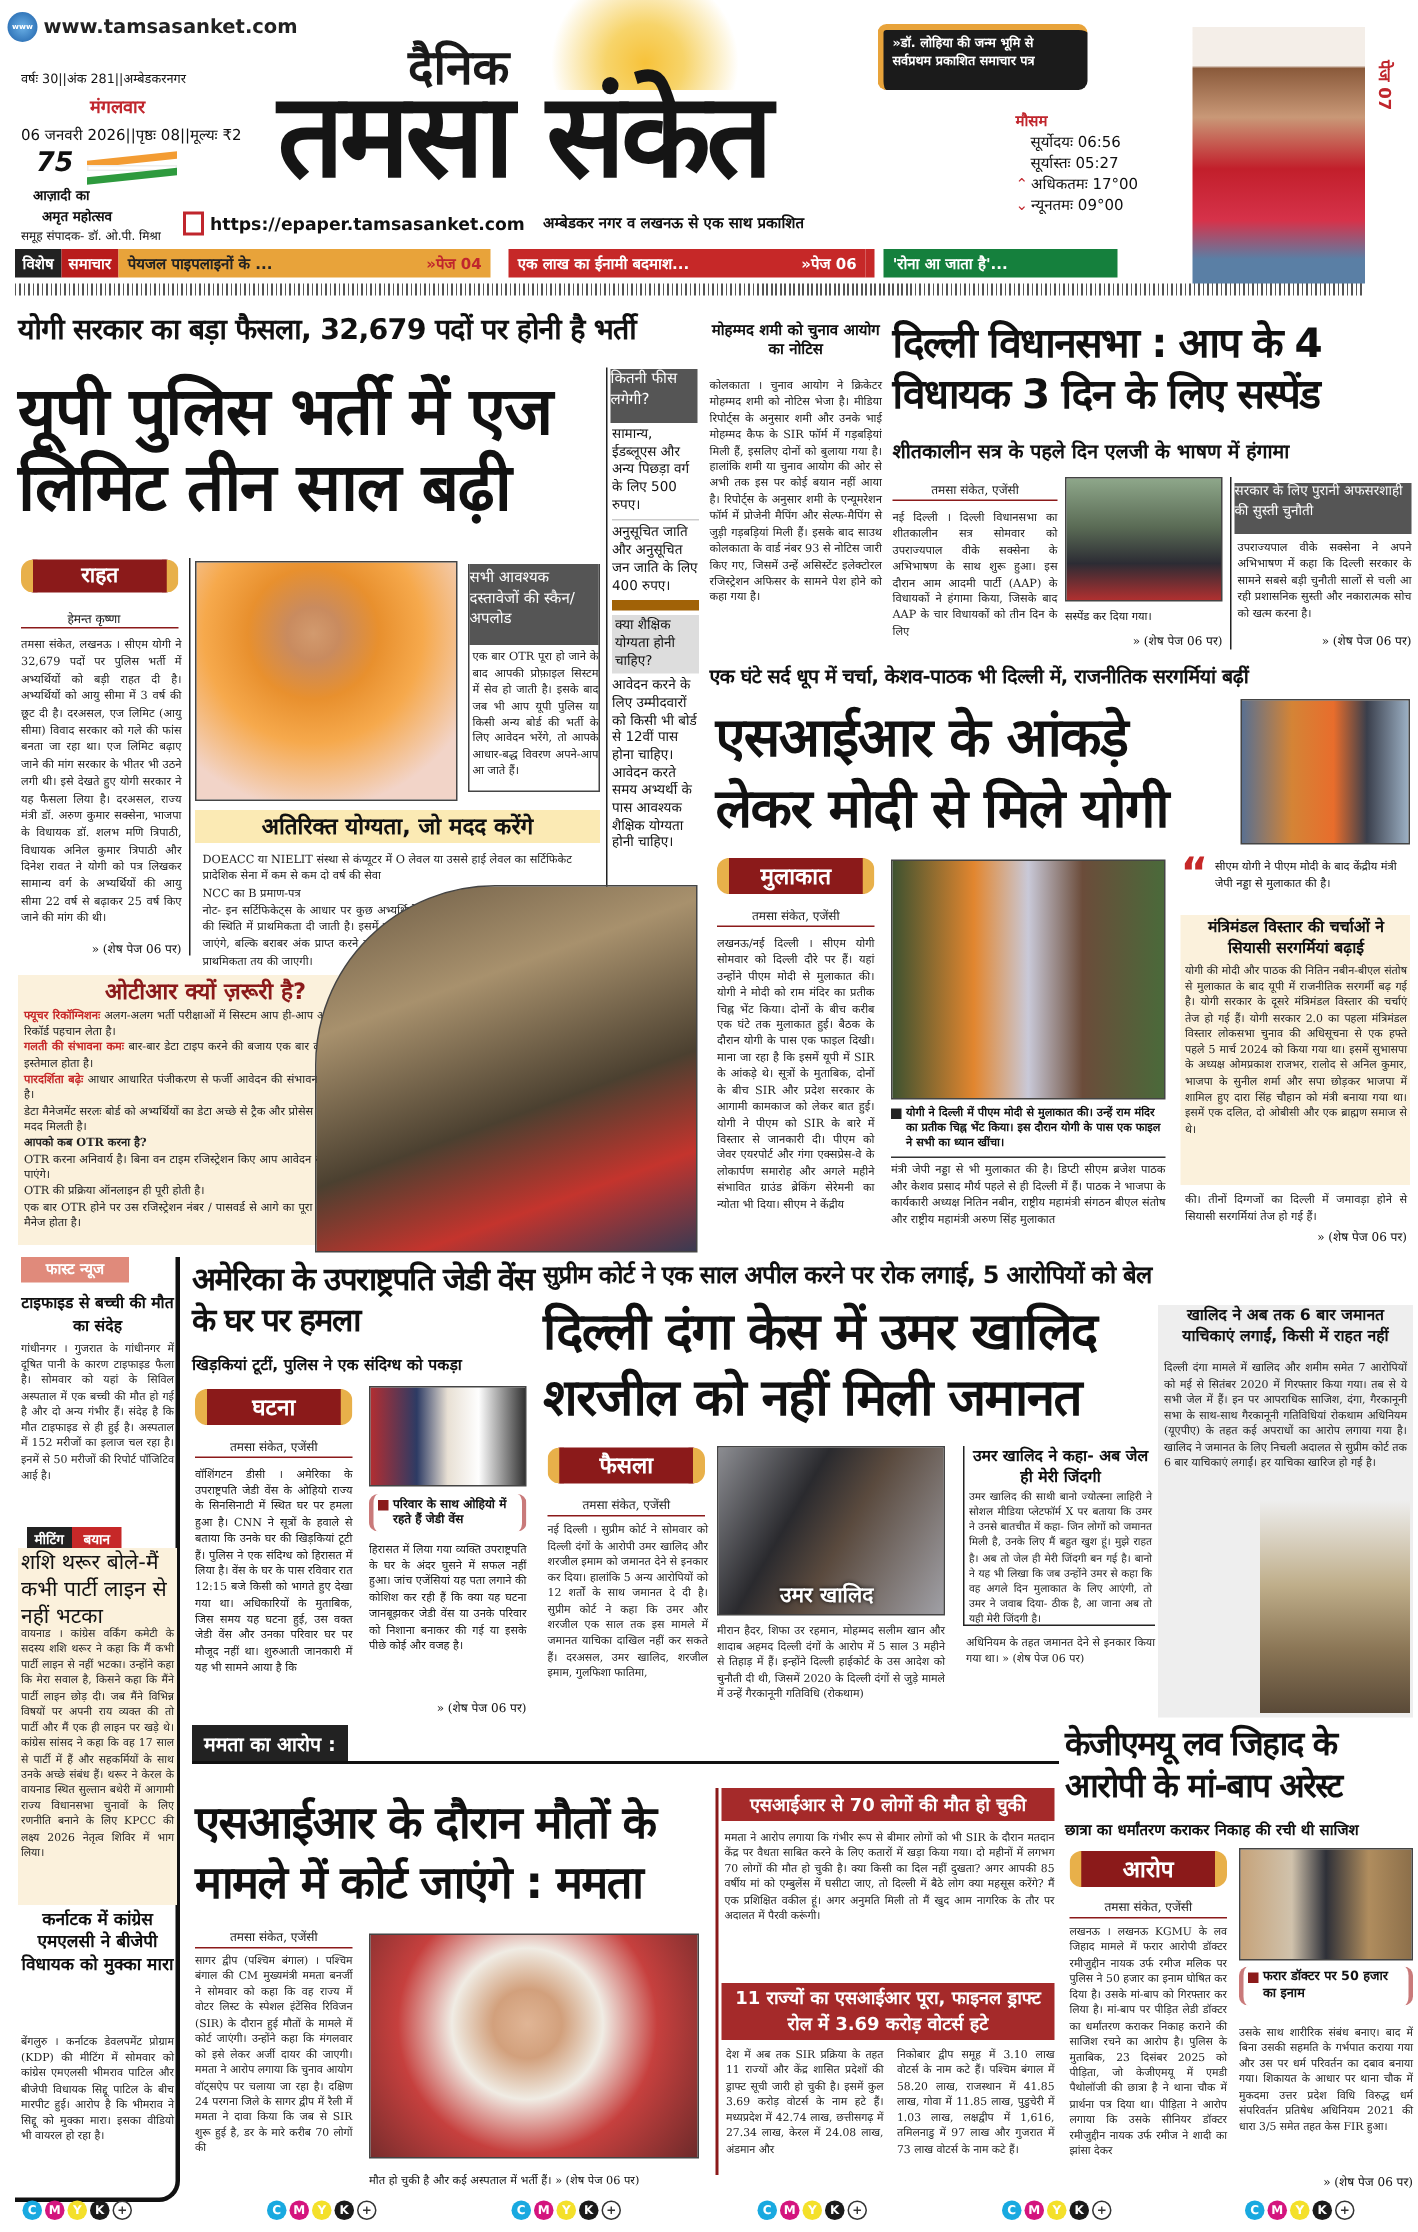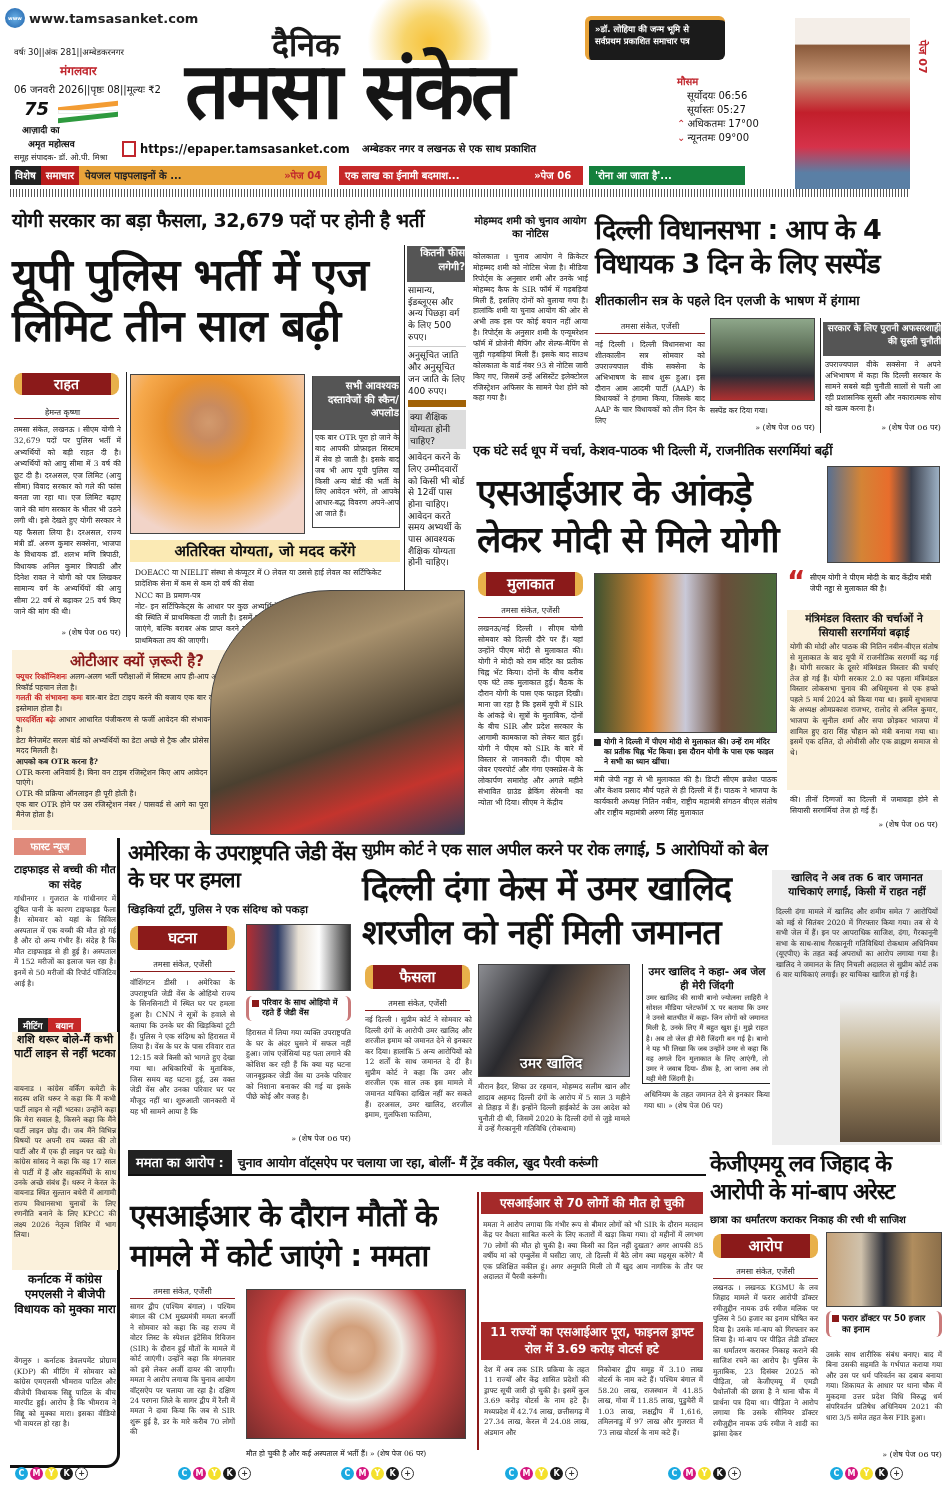--- a/index.html
+++ b/index.html
@@ -8,21 +8,21 @@
 .body-text{font-size:8px;line-height:1.45;text-align:justify;color:#222;font-family:"DejaVu Serif","Liberation Serif",serif}
 .head-xl{font-weight:900;letter-spacing:-1px;line-height:1.1;color:#111}
 .byline{font-size:8px;color:#222;text-align:center;border-bottom:1.5px solid #8b1a1a;padding-bottom:2px;margin-bottom:4px;font-family:"DejaVu Serif","Liberation Serif",serif}
 .tagbox{background:#8b1a1a;color:#fff;font-weight:bold;text-align:center;border-radius:8px;border-left:8px solid #e8b04a;border-right:8px solid #e8b04a;box-shadow:inset 3px 0 0 #8b1a1a,inset -3px 0 0 #8b1a1a}
 .photo{background:linear-gradient(135deg,#7a5b3e,#c9a67c 40%,#3f4a3a);border:1px solid #444}
 .more{font-size:8px;text-align:right;font-family:"DejaVu Serif","Liberation Serif",serif}
 .vline{background:#222;width:1px}
 .cmyk{display:flex;gap:2px;align-items:center}
 .cmyk span{width:13px;height:13px;border-radius:50%;font-size:8px;color:#fff;display:flex;align-items:center;justify-content:center;font-weight:bold}
 .redbar{background:#a52a2a;color:#fff;font-weight:bold}
-.graybox{background:#555;color:#fff;text-align:right;font-weight:bold}
+.graybox{background:#555;color:#fff;text-align:left;font-weight:normal}
 .creambg{background:#fbf1dc}
 .dots{height:8px;background:repeating-linear-gradient(90deg,#555 0 1px,#fff 1px 3px)}
 </style>
 </head>
 <body>
 
 <div class="abs" style="left:5px;top:8px;display:flex;align-items:center;gap:4px">
   <span style="width:20px;height:20px;border-radius:50%;background:radial-gradient(circle,#6ab0e6,#1c5fa8);display:inline-flex;align-items:center;justify-content:center;color:#fff;font-size:5px;font-weight:bold">www</span>
   <span style="font-size:13px;font-weight:bold;color:#222">www.tamsasanket.com</span>
 </div>
@@ -172,21 +172,21 @@
 
 <div class="abs" style="left:10px;top:838px;width:110px;height:630px;border-right:3px solid #111;border-bottom:3px solid #111;border-bottom-right-radius:14px"></div>
 <div class="abs" style="left:14px;top:838px;width:72px;height:17px;background:#e08a7b;color:#fff;font-weight:bold;font-size:10px;text-align:center;line-height:17px">फास्ट न्यूज</div>
 <div class="abs" style="left:14px;top:862px;width:102px;font-size:10.5px;font-weight:bold;text-align:center;line-height:1.4">टाइफाइड से बच्ची की मौत का संदेह</div>
 <div class="abs body-text" style="left:14px;top:894px;width:102px;font-size:7.3px">गांधीनगर । गुजरात के गांधीनगर में दूषित पानी के कारण टाइफाइड फैला है। सोमवार को यहां के सिविल अस्पताल में एक बच्ची की मौत हो गई है और दो अन्य गंभीर हैं। संदेह है कि मौत टाइफाइड से ही हुई है। अस्पताल में 152 मरीजों का इलाज चल रहा है। इनमें से 50 मरीजों की रिपोर्ट पॉजिटिव आई है।</div>
 <div class="abs" style="left:18px;top:1018px;display:flex;font-size:9px;font-weight:bold;color:#fff">
   <span style="background:#222;padding:1px 5px">मीटिंग</span>
   <span style="background:#c62828;padding:1px 8px">बयान</span>
 </div>
 <div class="abs" style="left:12px;top:1032px;width:106px;height:238px;background:#fbf1dc"></div>
-<div class="abs" style="left:14px;top:1033px;width:102px;font-size:11px;font-weight:bold;text-align:center;line-height:1.3">शशि थरूर बोले-मैं कभी पार्टी लाइन से नहीं भटका</div>
+<div class="abs" style="left:14px;top:1033px;width:102px;font-size:14px;font-weight:normal;line-height:1.3">शशि थरूर बोले-मैं कभी पार्टी लाइन से नहीं भटका</div>
 <div class="abs body-text" style="left:14px;top:1084px;width:102px;font-size:7.2px">वायनाड । कांग्रेस वर्किंग कमेटी के सदस्य शशि थरूर ने कहा कि मैं कभी पार्टी लाइन से नहीं भटका। उन्होंने कहा कि मेरा सवाल है, किसने कहा कि मैंने पार्टी लाइन छोड़ दी। जब मैंने विभिन्न विषयों पर अपनी राय व्यक्त की तो पार्टी और मैं एक ही लाइन पर खड़े थे। कांग्रेस सांसद ने कहा कि वह 17 साल से पार्टी में हैं और सहकर्मियों के साथ उनके अच्छे संबंध हैं। थरूर ने केरल के वायनाड स्थित सुल्तान बथेरी में आगामी राज्य विधानसभा चुनावों के लिए रणनीति बनाने के लिए KPCC की लक्ष्य 2026 नेतृत्व शिविर में भाग लिया।</div>
 <div class="abs" style="left:14px;top:1272px;width:102px;font-size:11.5px;font-weight:bold;text-align:center;line-height:1.3">कर्नाटक में कांग्रेस एमएलसी ने बीजेपी विधायक को मुक्का मारा</div>
 <div class="abs body-text" style="left:14px;top:1356px;width:102px;font-size:7.3px">बेंगलुरु । कर्नाटक डेवलपमेंट प्रोग्राम (KDP) की मीटिंग में सोमवार को कांग्रेस एमएलसी भीमराव पाटिल और बीजेपी विधायक सिद्दू पाटिल के बीच मारपीट हुई। आरोप है कि भीमराव ने सिद्दू को मुक्का मारा। इसका वीडियो भी वायरल हो रहा है।</div>
 
 <div class="abs head-xl" style="left:128px;top:840px;width:228px;font-size:21px;line-height:1.28">अमेरिका के उपराष्ट्रपति जेडी वेंस के घर पर हमला</div>
 <div class="abs" style="left:128px;top:902px;font-size:10.5px;font-weight:bold">खिड़कियां टूटीं, पुलिस ने एक संदिग्ध को पकड़ा</div>
 <div class="abs tagbox" style="left:130px;top:926px;width:105px;height:24px;font-size:15px;line-height:24px">घटना</div>
 <div class="abs byline" style="left:130px;top:958px;width:105px">तमसा संकेत, एजेंसी</div>
 <div class="abs body-text" style="left:130px;top:978px;width:105px;font-size:7.4px">वॉशिंगटन डीसी । अमेरिका के उपराष्ट्रपति जेडी वेंस के ओहियो राज्य के सिनसिनाटी में स्थित घर पर हमला हुआ है। CNN ने सूत्रों के हवाले से बताया कि उनके घर की खिड़कियां टूटी हैं। पुलिस ने एक संदिग्ध को हिरासत में लिया है। वेंस के घर के पास रविवार रात 12:15 बजे किसी को भागते हुए देखा गया था। अधिकारियों के मुताबिक, जिस समय यह घटना हुई, उस वक्त जेडी वेंस और उनका परिवार घर पर मौजूद नहीं था। शुरुआती जानकारी में यह भी सामने आया है कि</div>
 <div class="abs photo" style="left:246px;top:924px;width:105px;height:67px;background:linear-gradient(90deg,#b22e32,#2d3b64 30%,#e8e0d4 50%,#fefefe 70%,#333)"></div>
@@ -209,21 +209,20 @@
 <div class="abs" style="left:646px;top:965px;width:122px;font-size:10.5px;font-weight:bold;text-align:center;line-height:1.3">उमर खालिद ने कहा- अब जेल ही मेरी जिंदगी</div>
 <div class="abs body-text" style="left:646px;top:993px;width:122px;font-size:7px">उमर खालिद की साथी बानो ज्योत्स्ना लाहिरी ने सोशल मीडिया प्लेटफॉर्म X पर बताया कि उमर ने उनसे बातचीत में कहा- जिन लोगों को जमानत मिली है, उनके लिए मैं बहुत खुश हूं। मुझे राहत है। अब तो जेल ही मेरी जिंदगी बन गई है। बानो ने यह भी लिखा कि जब उन्होंने उमर से कहा कि वह अगले दिन मुलाकात के लिए आएंगी, तो उमर ने जवाब दिया- ठीक है, आ जाना अब तो यही मेरी जिंदगी है।</div>
 <div class="abs body-text" style="left:644px;top:1090px;width:126px;font-size:7.3px">अधिनियम के तहत जमानत देने से इनकार किया गया था। » (शेष पेज 06 पर)</div>
 <div class="abs" style="left:772px;top:870px;width:170px;height:275px;background:#eee"></div>
 <div class="abs" style="left:776px;top:870px;width:162px;font-size:10.5px;font-weight:bold;text-align:center;line-height:1.35">खालिद ने अब तक 6 बार जमानत याचिकाएं लगाईं, किसी में राहत नहीं</div>
 <div class="abs body-text" style="left:776px;top:907px;width:162px;font-size:7.3px">दिल्ली दंगा मामले में खालिद और शमीम समेत 7 आरोपियों को मई से सितंबर 2020 में गिरफ्तार किया गया। तब से ये सभी जेल में हैं। इन पर आपराधिक साजिश, दंगा, गैरकानूनी सभा के साथ-साथ गैरकानूनी गतिविधियां रोकथाम अधिनियम (यूएपीए) के तहत कई अपराधों का आरोप लगाया गया है। खालिद ने जमानत के लिए निचली अदालत से सुप्रीम कोर्ट तक 6 बार याचिकाएं लगाईं। हर याचिका खारिज हो गई है।</div>
 <div class="abs photo" style="left:840px;top:1000px;width:100px;height:142px;border:none;background:linear-gradient(180deg,#eee,#bfae8a 40%,#8b7656 70%,#5a4a38)"></div>
 
 <div class="abs" style="left:128px;top:1150px;width:578px;height:26px;display:flex;align-items:center;border-bottom:2px solid #111">
   <span style="background:#222;color:#fff;font-weight:bold;font-size:13px;padding:3px 8px;height:24px">ममता का आरोप :</span>
-  <span style="font-size:12.5px;font-weight:bold;padding-left:6px;letter-spacing:-0.3px">चुनाव आयोग वॉट्सऐप पर चलाया जा रहा, बोलीं- मैं ट्रेंड वकील, खुद पैरवी करूंगी</span>
 </div>
 <div class="abs head-xl" style="left:130px;top:1196px;width:345px;font-size:30px;line-height:1.33">एसआईआर के दौरान मौतों के मामले में कोर्ट जाएंगे : ममता</div>
 <div class="abs byline" style="left:130px;top:1285px;width:105px">तमसा संकेत, एजेंसी</div>
 <div class="abs body-text" style="left:130px;top:1302px;width:105px;font-size:7.2px">सागर द्वीप (पश्चिम बंगाल) । पश्चिम बंगाल की CM मुख्यमंत्री ममता बनर्जी ने सोमवार को कहा कि वह राज्य में वोटर लिस्ट के स्पेशल इंटेंसिव रिविजन (SIR) के दौरान हुई मौतों के मामले में कोर्ट जाएंगी। उन्होंने कहा कि मंगलवार को इसे लेकर अर्जी दायर की जाएगी। ममता ने आरोप लगाया कि चुनाव आयोग वॉट्सऐप पर चलाया जा रहा है। दक्षिण 24 परगना जिले के सागर द्वीप में रैली में ममता ने दावा किया कि जब से SIR शुरू हुई है, डर के मारे करीब 70 लोगों की</div>
 <div class="abs photo" style="left:246px;top:1289px;width:220px;height:150px;background:radial-gradient(circle at 48% 40%,#e0b595 0,#d2a07c 16%,#f0ece4 35%,#c6403e 60%,#6d2a2a)"></div>
 <div class="abs" style="left:246px;top:1448px;font-size:7.5px;font-family:'DejaVu Serif',serif">मौत हो चुकी है और कई अस्पताल में भर्ती हैं। » (शेष पेज 06 पर)</div>
 
 <div class="abs vline" style="left:477px;top:1192px;height:258px;width:2px;background:#8b1a1a"></div>
 <div class="abs redbar" style="left:481px;top:1192px;width:222px;height:22px;font-size:12px;text-align:center;line-height:22px">एसआईआर से 70 लोगों की मौत हो चुकी</div>
 <div class="abs body-text" style="left:483px;top:1220px;width:220px;font-size:7.2px">ममता ने आरोप लगाया कि गंभीर रूप से बीमार लोगों को भी SIR के दौरान मतदान केंद्र पर वैधता साबित करने के लिए कतारों में खड़ा किया गया। दो महीनों में लगभग 70 लोगों की मौत हो चुकी है। क्या किसी का दिल नहीं दुखता? अगर आपकी 85 वर्षीय मां को एम्बुलेंस में घसीटा जाए, तो दिल्ली में बैठे लोग क्या महसूस करेंगे? मैं एक प्रशिक्षित वकील हूं। अगर अनुमति मिली तो मैं खुद आम नागरिक के तौर पर अदालत में पैरवी करूंगी।</div>

